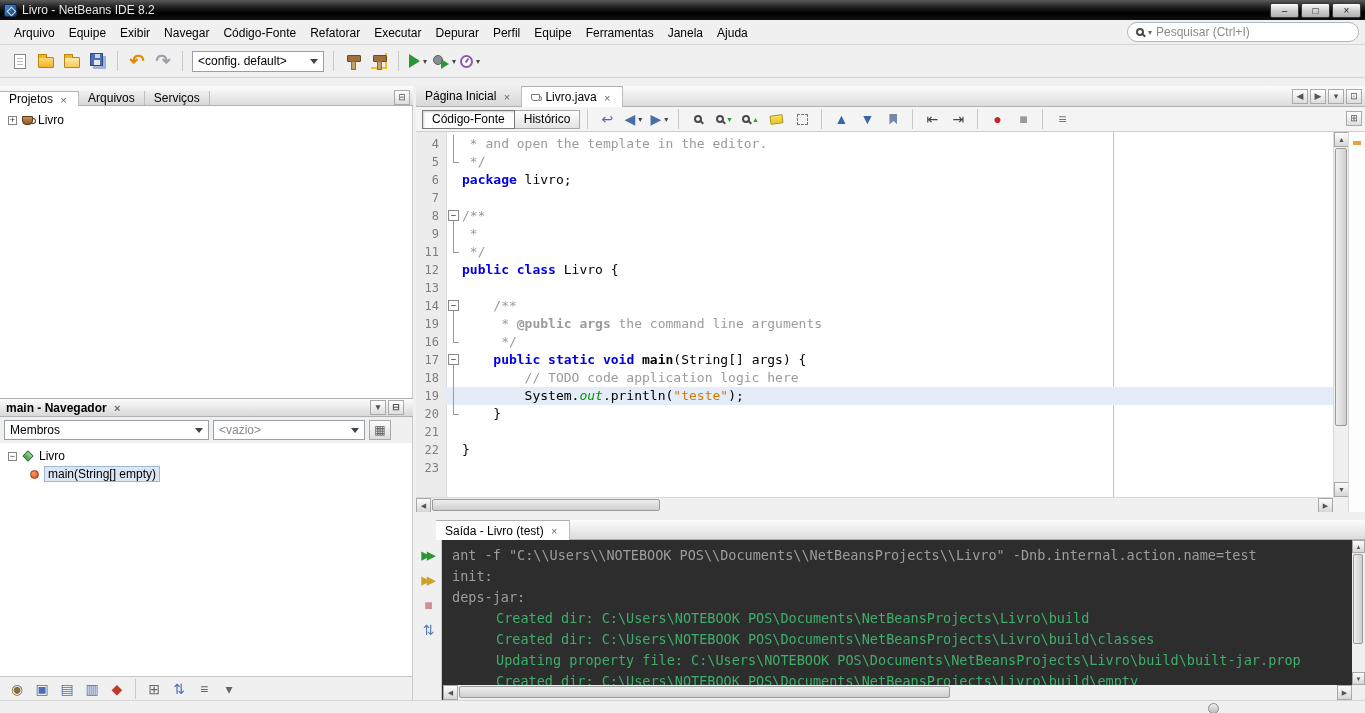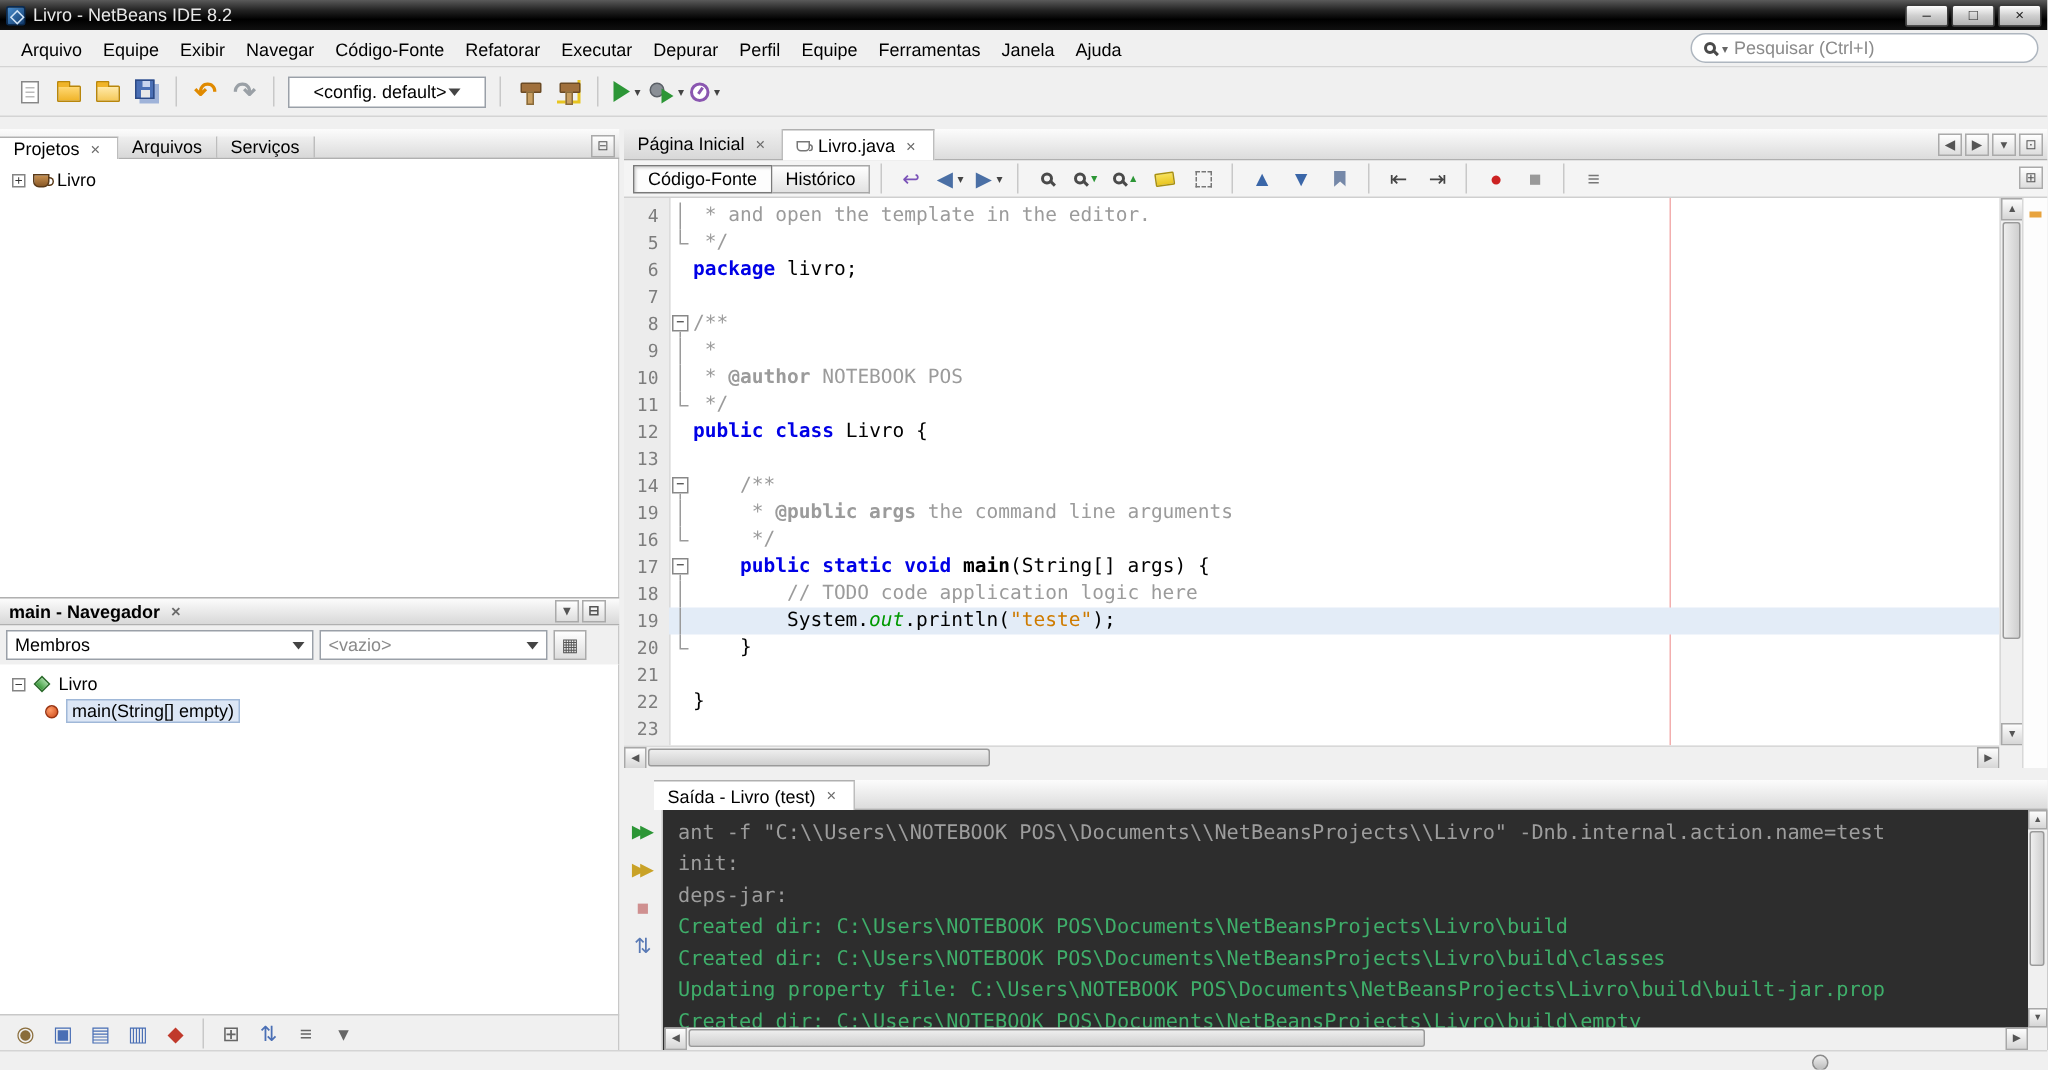--- a/index.html
+++ b/index.html
@@ -30,21 +30,21 @@
   
   #toolbar { position:absolute; left:0; top:45px; width:1365px; height:33px; background:#f0f0f0; border-bottom:1px solid #d4d4d4; display:flex; align-items:center; padding:0 8px; gap:2px; }
   .ticons { display:flex; align-items:center; gap:2px; }
   .ibtn { min-width:24px; height:24px; display:inline-flex; align-items:center; justify-content:center; border-radius:3px; position:relative; gap:1px; cursor:default; }
   .ibtn .glyph { font-size:14px; line-height:1; }
   .ibtn .glyph.big { font-size:18px; font-weight:bold; }
   .ibtn .dd { font-size:8px; color:#444; margin-left:2px; }
   .ibtn .sub { font-size:7px; color:#2c9636; margin-left:1px; }
   .ibtn .glyph.dbl { letter-spacing:-3px; font-size:11px; font-weight:bold; padding-right:3px; }
   .tsep { width:1px; height:20px; background:#c8c8c8; margin:0 5px; align-self:center; }
-  .combo { border:1px solid #9aa0a8; background:#fff; height:21px; display:inline-flex; align-items:center; justify-content:space-between; padding:0 16px; width:132px; margin:0 2px; }
+  .combo { border:1px solid #9aa0a8; background:#fff; height:21px; display:inline-flex; align-items:center; justify-content:space-between; padding:0 5px; width:132px; margin:0 2px; }
   .combo-arrow { width:0; height:0; border-left:4px solid transparent; border-right:4px solid transparent; border-top:5px solid #444; }
 
   
   .shape-page { width:12px; height:15px; background:#fff; border:1px solid #888; position:relative; }
   .shape-page::before { content:''; position:absolute; left:2px; top:3px; width:6px; height:1px; background:#bbb; box-shadow:0 3px 0 #bbb,0 6px 0 #bbb; }
   .shape-folder, .shape-folder-open { width:16px; height:11px; background:linear-gradient(#ffd873,#f0b429); border:1px solid #b8860b; border-radius:1px; position:relative; margin-top:3px; }
   .shape-folder::before, .shape-folder-open::before { content:''; position:absolute; top:-4px; left:-1px; width:7px; height:3px; background:#f0b429; border:1px solid #b8860b; border-bottom:none; border-radius:1px 1px 0 0; }
   .shape-folder-open { background:linear-gradient(#ffe9a8,#f5c95a); }
   .shape-floppy { width:13px; height:13px; background:#4a6fb5; border:1px solid #2d4a85; position:relative; box-shadow:3px 3px 0 #9fb3d9; margin:0 3px 3px 0; }
   .shape-floppy::before { content:''; position:absolute; bottom:0; left:3px; width:6px; height:5px; background:#e8e8e8; }
@@ -138,21 +138,21 @@
   #gap { position:absolute; left:416px; top:512px; width:949px; height:8px; background:#f0f0f0; }
 
   
   #output-tabs { position:absolute; left:436px; top:520px; width:949px; height:20px; }
   #console { position:absolute; left:416px; top:540px; width:949px; height:160px; background:#2d2d2d; }
   .ostrip { position:absolute; left:0; top:0; width:26px; height:160px; background:#f0f0f0; border-right:1px solid #c8c8c8; display:flex; flex-direction:column; align-items:center; gap:5px; padding-top:5px; }
   .ostrip .ibtn { min-width:20px; height:20px; }
   .otext { position:absolute; left:27px; top:0; right:13px; bottom:15px; overflow:hidden; padding:5px 0 0 9px; font-family:"DejaVu Sans Mono", monospace; font-size:13.5px; line-height:21px; }
   .oline { white-space:pre; }
   .oline.gray { color:#9d9d9d; }
-  .oline.green { color:#3fae6a; }
+  .oline.green { color:#3fae6a;margin-left:44px; }
   #ohscroll { position:absolute; left:27px; bottom:0; right:13px; height:15px; background:#f0f0f0; }
   #ohscroll .left { left:0; top:0; width:15px; height:15px; font-size:7px; line-height:14px; }
   #ohscroll .right { right:0; top:0; width:15px; height:15px; font-size:7px; line-height:14px; }
   #ohscroll .sb-thumb { top:1px; left:16px; width:54%; height:12px; background:linear-gradient(#eee,#cfcfcf); }
   #ovscroll { position:absolute; right:0; top:0; width:13px; height:145px; background:#f0f0f0; }
   #ovscroll .up { left:0; top:0; width:13px; height:13px; font-size:6px; line-height:12px; }
   #ovscroll .down { left:0; bottom:0; width:13px; height:13px; font-size:6px; line-height:12px; }
   #ovscroll .sb-thumb { left:1px; top:14px; width:10px; height:90px; }
   #ocorner { position:absolute; right:0; bottom:0; width:13px; height:15px; background:#f0f0f0; }
 
@@ -452,25 +452,20 @@
           <span class="fbox">−</span>
         </span>
         <span class="ctext"><span class="c">/**</span></span>
       </div>
       <div class="crow">
         <span class="cnum">9</span>
         <span class="cfold line"></span>
         <span class="ctext"><span class="c"> *</span></span>
       </div>
       <div class="crow">
-        <span class="cnum">10</span>
-        <span class="cfold line"></span>
-        <span class="ctext"><span class="c"> * </span><span class="d">@author</span><span class="c"> NOTEBOOK POS</span></span>
-      </div>
-      <div class="crow">
         <span class="cnum">11</span>
         <span class="cfold end"></span>
         <span class="ctext"><span class="c"> */</span></span>
       </div>
       <div class="crow">
         <span class="cnum">12</span>
         <span class="cfold"></span>
         <span class="ctext"><span class="k">public</span><span> </span><span class="k">class</span><span> Livro {</span></span>
       </div>
       <div class="crow">

